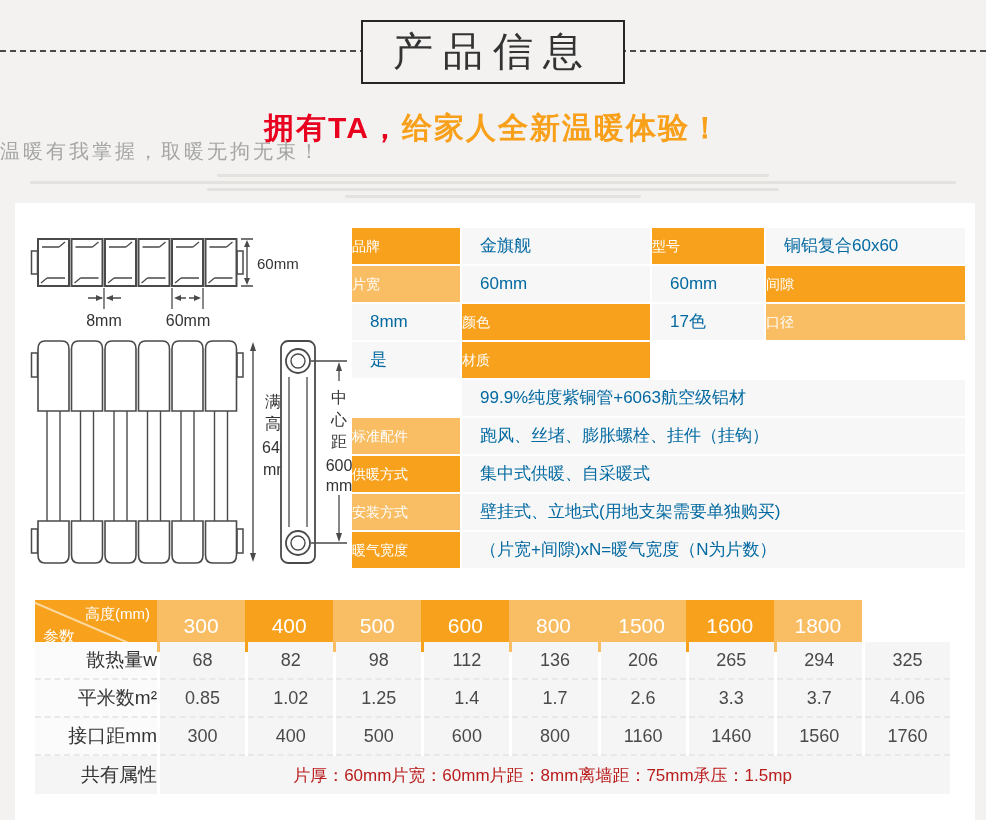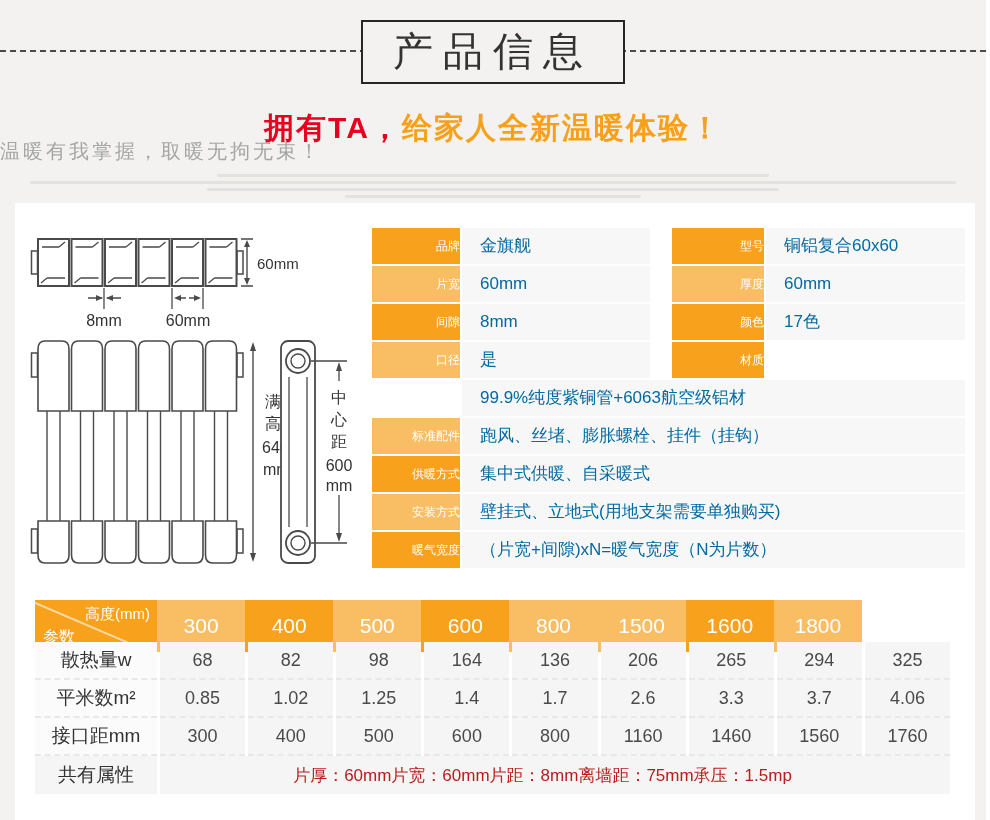--- a/index.html
+++ b/index.html
@@ -24,41 +24,41 @@
   
   .panel{position:absolute;top:203px;left:15px;width:960px;height:617px;background:#ffffff;}
 
   
   .drawing{position:absolute;left:10px;top:28px;width:335px;height:340px;}
   .drawing text{fill:#333;font-family:"Liberation Sans","DejaVu Sans",sans-serif;}
 
   
   .spec-grid{position:absolute;left:337px;top:25px;width:613px;display:grid;
     grid-template-columns:108px 188px 112px 1fr;grid-auto-rows:36px;gap:2px;background:#fff;}
-  .lbl{color:#fff;font-size:12px;text-align:right;line-height:36px;overflow:hidden;white-space:nowrap;margin-left:20px;}
+  .lbl{color:#fff;font-size:14px;text-align:left;line-height:36px;overflow:hidden;white-space:nowrap;}
   .lbl.dark{background:#f7a11d;}
   .lbl.light{background:#f9bd63;}
   .val{background:#f7f7f7;color:#0369a1;font-size:17px;line-height:36px;
     padding-left:18px;overflow:hidden;white-space:nowrap;}
   .val.full{grid-column:2 / -1;}
 
   
   .bt-header{position:absolute;left:20px;top:397px;width:915px;display:grid;
     grid-template-columns:122px repeat(9,1fr);gap:0;height:52px;}
   .bt-h{color:#fff;font-size:21px;text-align:center;line-height:52px;}
   .bt-h.dark{background:#f7a11d;}
   .bt-h.light{background:#f9bd63;}
   .bt-corner{position:relative;background:#f7a11d;overflow:hidden;}
   .bt-corner .diag{position:absolute;top:0;left:-4px;width:136px;height:2px;
     background:#fbd9a0;transform-origin:0 0;transform:rotate(23.2deg);}
   .bt-corner .ct{position:absolute;top:5px;right:7px;color:#fff;font-size:15px;}
   .bt-corner .cb{position:absolute;bottom:4px;left:8px;color:#fff;font-size:16px;}
   .bt-body{position:absolute;left:20px;top:439px;width:915px;display:grid;
     grid-template-columns:122px repeat(9,1fr);column-gap:3px;grid-auto-rows:38px;}
-  .bt-lbl{background:#fbfbfb;color:#333;font-size:19px;text-align:center;line-height:36px;
+  .bt-lbl{background:#fbfbfb;color:#333;font-size:19px;text-align:right;line-height:36px;
     border-bottom:2px dashed #e8e8e8;white-space:nowrap;}
   .bt-cell{background:#f5f5f5;color:#4a4a4a;font-size:18px;text-align:center;line-height:36px;
     border-bottom:2px dashed #e8e8e8;}
   .bt-lbl.last,.bt-cell-common{border-bottom:none;}
   .bt-lbl.last{background:#f5f5f5;line-height:38px;}
   .bt-cell-common{grid-column:2 / -1;background:#f5f5f5;display:flex;align-items:center;
     justify-content:center;padding:0 50px 0 25px;color:#b91c1c;font-size:17px;white-space:nowrap;}
 </style>
 </head>
 <body>
@@ -184,21 +184,20 @@
     </svg>
 
     <div class="spec-grid">
       <div class="lbl dark">品牌</div>
       <div class="val">金旗舰</div>
       <div class="lbl dark">型号</div>
       <div class="val">铜铝复合60x60</div>
 
       <div class="lbl light">片宽</div>
       <div class="val">60mm</div>
-      <div class="lbl light">厚度</div>
       <div class="val">60mm</div>
 
       <div class="lbl dark">间隙</div>
       <div class="val">8mm</div>
       <div class="lbl dark">颜色</div>
       <div class="val">17色</div>
 
       <div class="lbl light">口径</div>
       <div class="val">是</div>
 
@@ -228,21 +227,21 @@
       <div class="bt-h light">1500</div>
       <div class="bt-h dark">1600</div>
       <div class="bt-h light">1800</div>
     </div>
 
     <div class="bt-body">
       <div class="bt-lbl">散热量w</div>
       <div class="bt-cell">68</div>
       <div class="bt-cell">82</div>
       <div class="bt-cell">98</div>
-      <div class="bt-cell">164</div>
+      <div class="bt-cell">112</div>
       <div class="bt-cell">136</div>
       <div class="bt-cell">206</div>
       <div class="bt-cell">265</div>
       <div class="bt-cell">294</div>
       <div class="bt-cell">325</div>
 
       <div class="bt-lbl">平米数m²</div>
       <div class="bt-cell">0.85</div>
       <div class="bt-cell">1.02</div>
       <div class="bt-cell">1.25</div>

